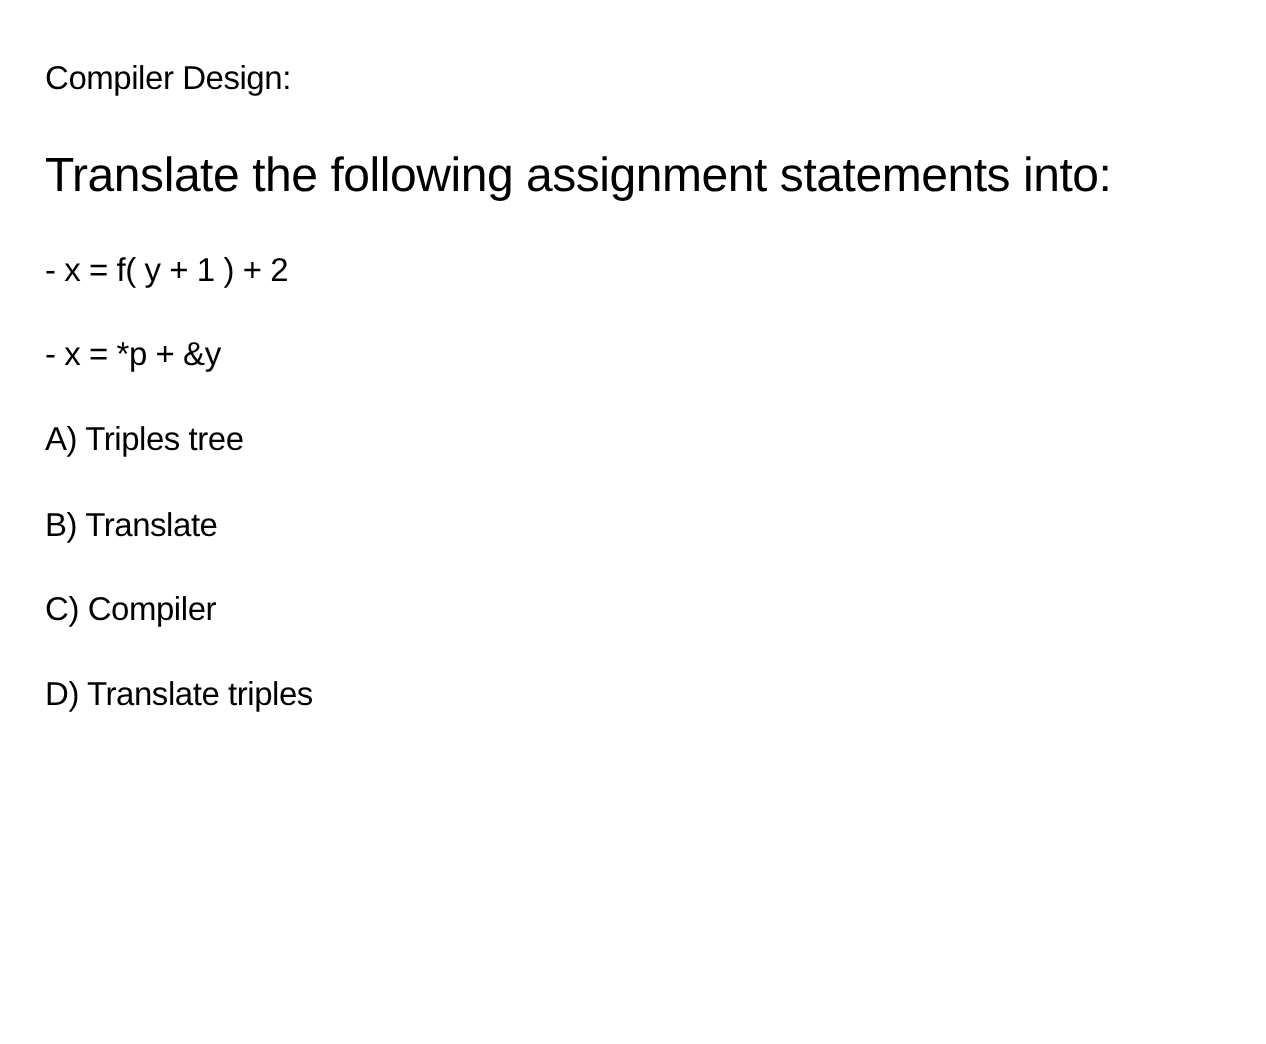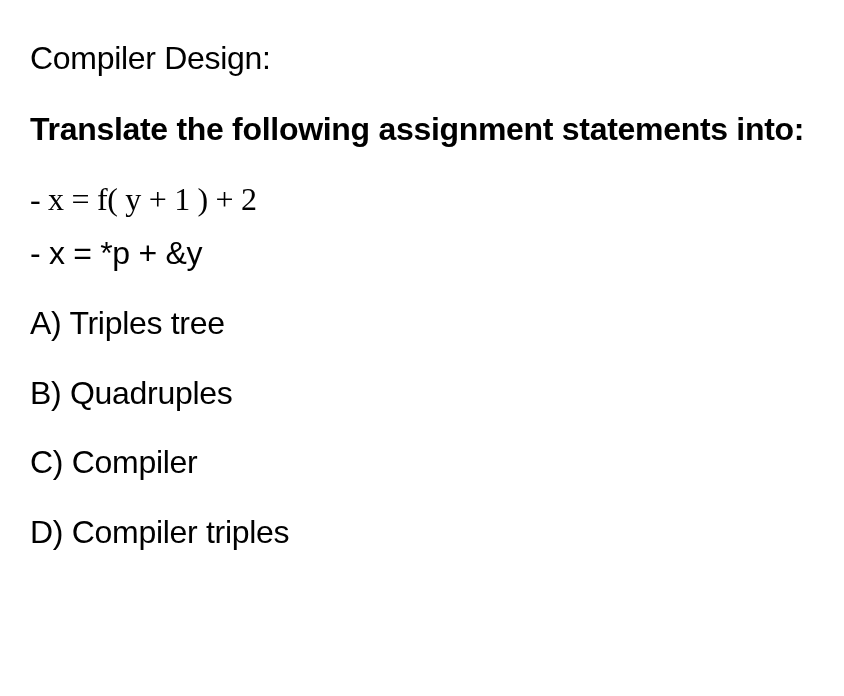--- a/index.html
+++ b/index.html
@@ -9,48 +9,47 @@
     }
     body {
       width: 844px;
       height: 696px;
       background: #ffffff;
       font-family: Arial, Helvetica, sans-serif;
       color: #000000;
       padding: 38px 30px;
     }
     .line {
-      font-size: 32px;
+      font-size: 22px;
       line-height: 1.3;
       margin-bottom: 28px;
       font-weight: 400;
       letter-spacing: -0.3px;
     }
     .line-tight {
-      margin-bottom: 13px;
-      font-family: Liberation Serif, serif;
+      margin-bottom: 28px;
     }
     .two-line {
       font-size: 32px;
       line-height: 1.35;
       margin-bottom: 28px;
-      font-weight: 700;
+      font-weight: 400;
       letter-spacing: -0.3px;
     }
   </style>
 </head>
 <body>
 
 <div class="line">Compiler Design:</div>
 
 <div class="two-line">Translate the following assignment statements into:</div>
 
 <div class="line line-tight">- x = f( y + 1 ) + 2</div>
 
 <div class="line">- x = *p + &amp;y</div>
 
 <div class="line">A) Triples tree</div>
 
-<div class="line">B) Quadruples</div>
+<div class="line">B) Translate</div>
 
 <div class="line">C) Compiler</div>
 
-<div class="line">D) Compiler triples</div>
+<div class="line">D) Translate triples</div>
 
 </body></html>

